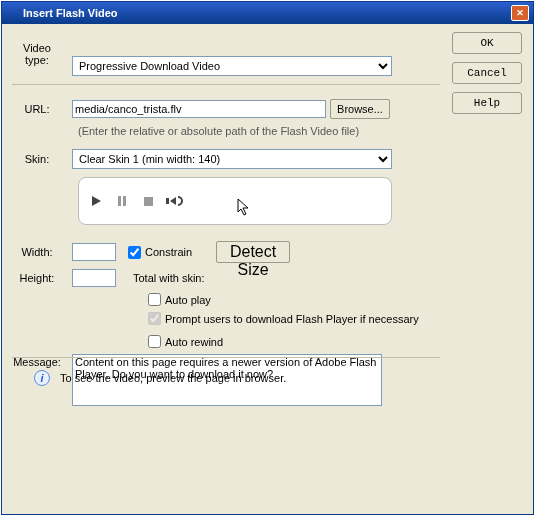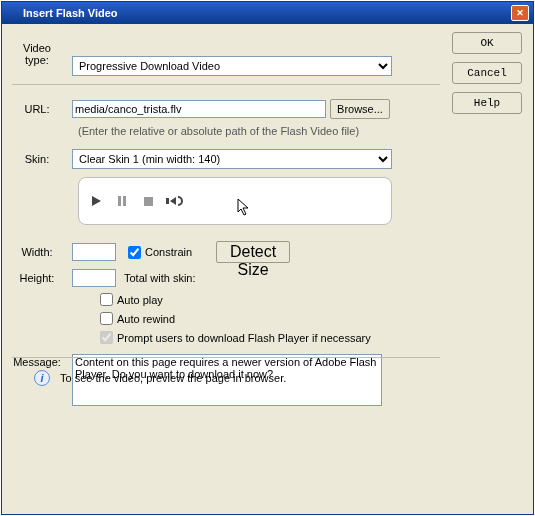--- a/index.html
+++ b/index.html
@@ -143,21 +143,21 @@
   .cb { margin: 0 4px 0 0; vertical-align: middle; }
   .detect-btn {
     width: 74px; height: 22px;
     border: 1px solid #9a9a8a;
     background: #ece9d8;
     border-radius: 2px;
     font-size: 16px;
     margin-left: 24px;
     cursor: pointer;
   }
-  .cb-row { margin-left: 60px; margin-bottom: 6px; display:flex; align-items:center;padding-left:28px;}
+  .cb-row { margin-left: 108px; margin-bottom: 6px; display:flex; align-items:center;padding-left:28px;}
   .msg-ta { width: 310px; height: 52px; resize:none; }
   .msg-wrap { display:flex; align-items:flex-start;}
   .info-row {
     position: absolute;
     left: 0;
     bottom: 20px;
     width: 428px;
     border-top: 1px solid #c0bdac;
     padding-top: 12px;
     display:flex;
@@ -240,34 +240,34 @@
         <label style="margin-left:12px;display:flex;align-items:center;">
           <input type="checkbox" class="cb" checked="" style="">
           <span>Constrain</span>
         </label>
         <button class="detect-btn">Detect Size</button>
       </div>
 
       <div class="row">
         <div class="lbl">Height:</div>
         <input type="text" class="wh-input" value="" style="">
-        <span style="margin-left:8px;">Total with skin:</span>
+        <span style="margin-left:17px;">Total with skin:</span>
       </div>
 
       <div class="cb-row">
         <input type="checkbox" class="cb" style="">
         <span>Auto play</span>
       </div>
+      <div class="cb-row" style="margin-bottom:10px;">
+        <input type="checkbox" class="cb" checked="" disabled="" style="">
+        <span>Prompt users to download Flash Player if necessary</span>
+      </div>
       <div class="cb-row">
         <input type="checkbox" class="cb" style="">
         <span>Auto rewind</span>
-      </div>
-      <div class="cb-row" style="margin-bottom:10px;">
-        <input type="checkbox" class="cb" checked="" disabled="" style="">
-        <span>Prompt users to download Flash Player if necessary</span>
       </div>
 
       <div class="msg-wrap">
         <div class="lbl" style="padding-top:2px;">Message:</div>
         <textarea class="msg-ta" style="">Content on this page requires a newer version of Adobe Flash Player. Do you want to download it now?</textarea>
       </div>
 
       <div class="info-row">
         <div class="info-icon">i</div>
         <span>To see the video, preview the page in browser.</span>

